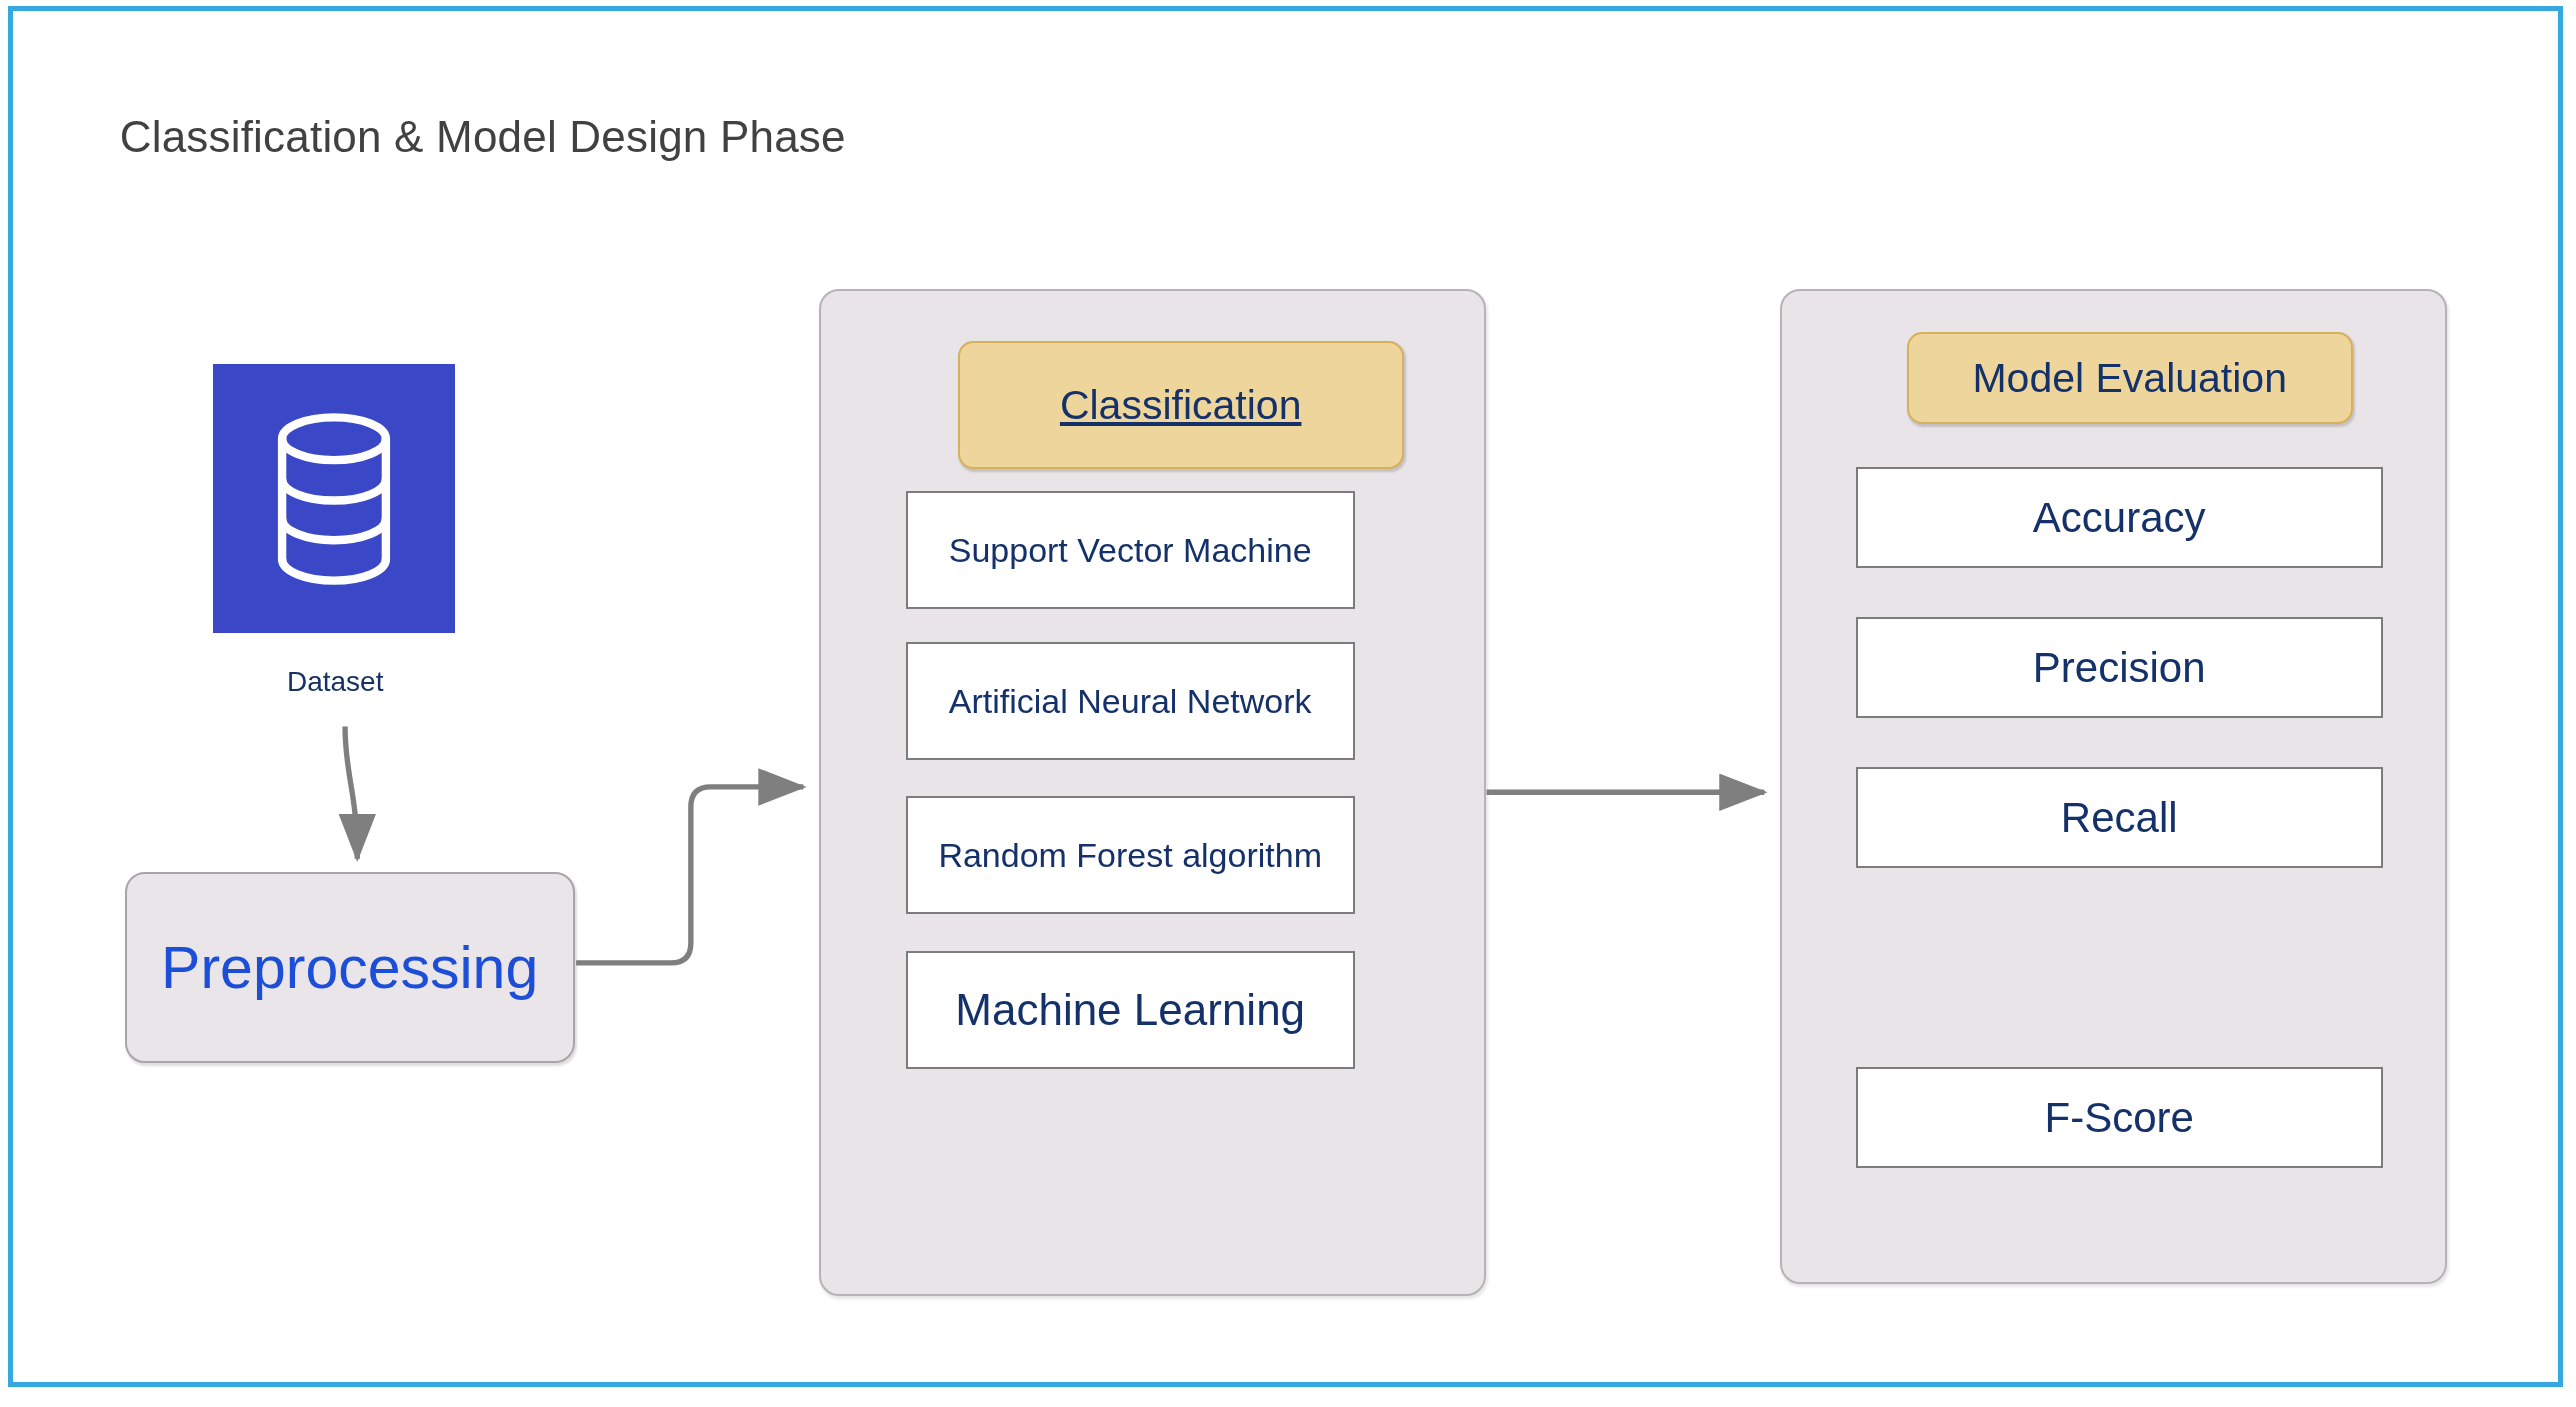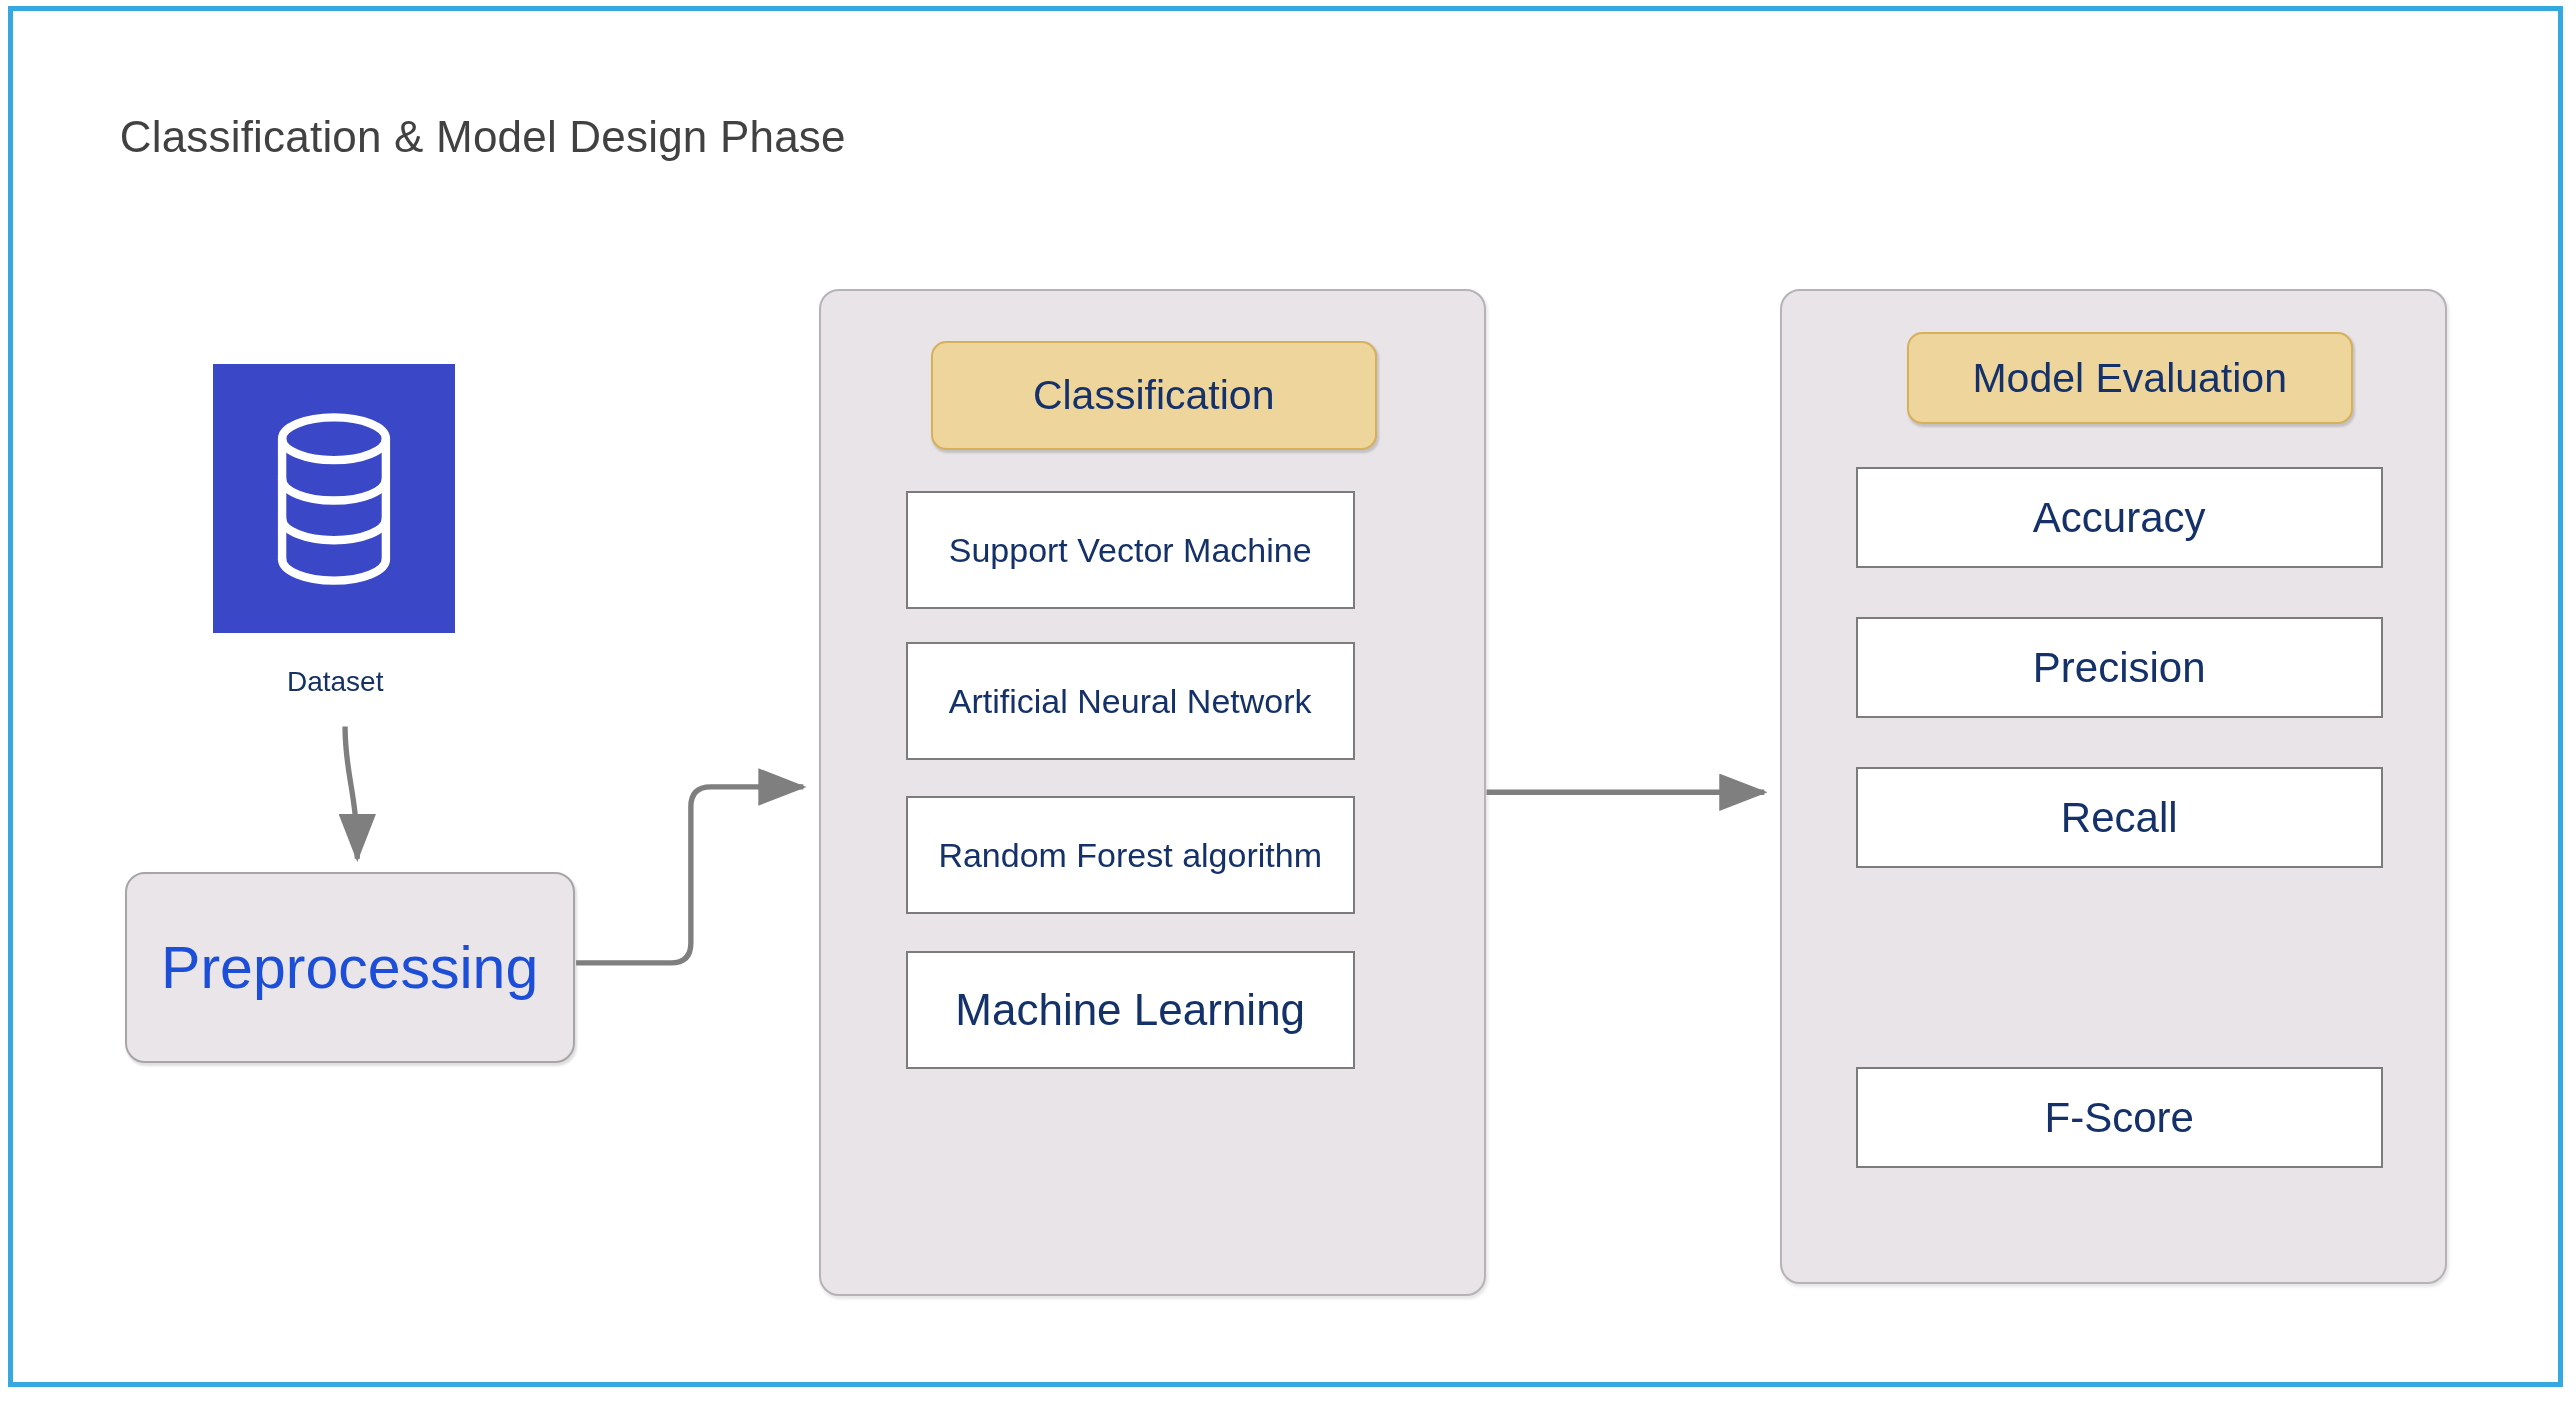--- a/index.html
+++ b/index.html
@@ -117,24 +117,25 @@
     box-shadow: 1.5px 2.3px 2.3px rgba(0,0,0,0.16);
     box-sizing: border-box;
     display: flex;
     align-items: center;
     justify-content: center;
     font-size: 41px;
     color: #15316a;
     white-space: nowrap;
   }
   #classification-header {
-    left: 110px;
+    left: 137px;
     top: 50px;
     width: 446px;
-    height: 109px;
+    height: 128px;
+    text-decoration: underline;
   }
   #evaluation-header {
     left: 125px;
     top: 41px;
     width: 446px;
     height: 92px;
   }
 
   .item-box {
     position: absolute;

